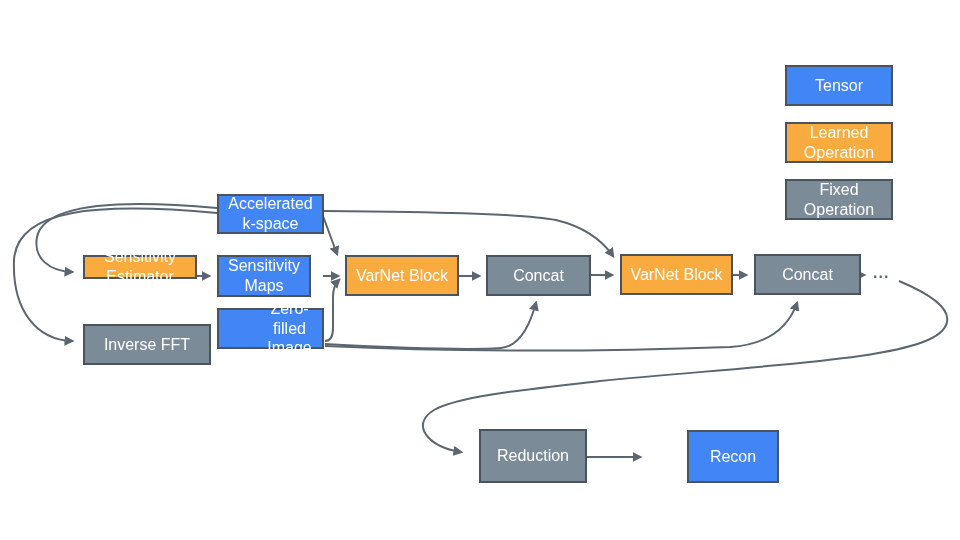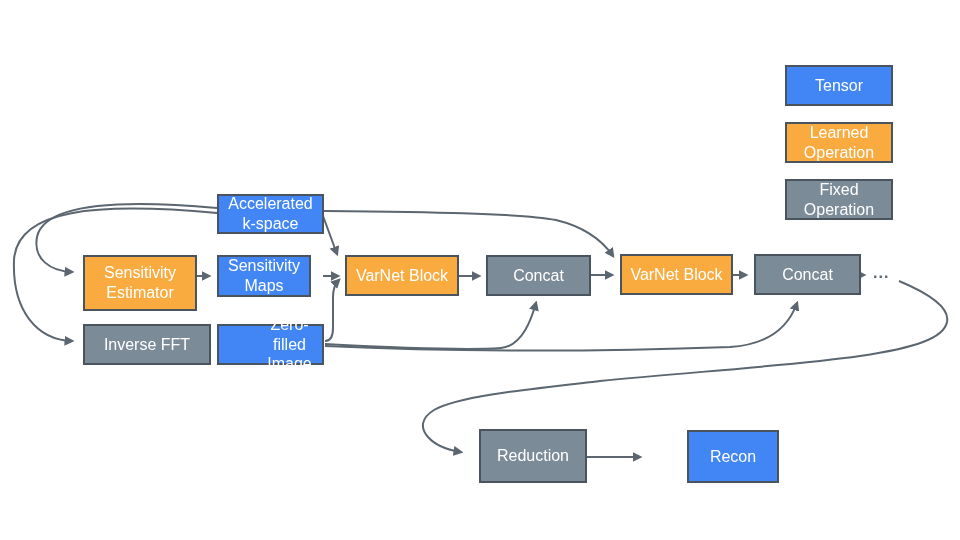--- a/index.html
+++ b/index.html
@@ -84,30 +84,30 @@
   <div class="node learned" style="left:785px; top:122px; width:108px; height:41px;">
     <span>Learned Operation</span>
   </div>
   <div class="node fixed" style="left:785px; top:179px; width:108px; height:41px;">
     <span>Fixed Operation</span>
   </div>
 
   <div class="node tensor" style="left:217px; top:194px; width:107px; height:40px;">
     <span>Accelerated k-space</span>
   </div>
-  <div class="node learned" style="left:83px; top:255px; width:114px; height:56px;">
+  <div class="node learned" style="left:83px; top:255px; width:114px; height:24px;">
     <span>Sensitivity Estimator</span>
   </div>
   <div class="node tensor" style="left:217px; top:255px; width:94px; height:42px;">
     <span>Sensitivity Maps</span>
   </div>
   <div class="node fixed" style="left:83px; top:324px; width:128px; height:41px;">
     <span>Inverse FFT</span>
   </div>
-  <div class="node tensor" style="left:217px; top:324px; width:107px; height:41px;padding-left:40px;">
+  <div class="node tensor" style="left:217px; top:308px; width:107px; height:41px;padding-left:40px;">
     <span>Zero-filled Image</span>
   </div>
   <div class="node learned" style="left:345px; top:255px; width:114px; height:41px;">
     <span>VarNet Block</span>
   </div>
   <div class="node fixed" style="left:486px; top:255px; width:105px; height:41px;">
     <span>Concat</span>
   </div>
   <div class="node learned" style="left:620px; top:254px; width:113px; height:41px;">
     <span>VarNet Block</span>

